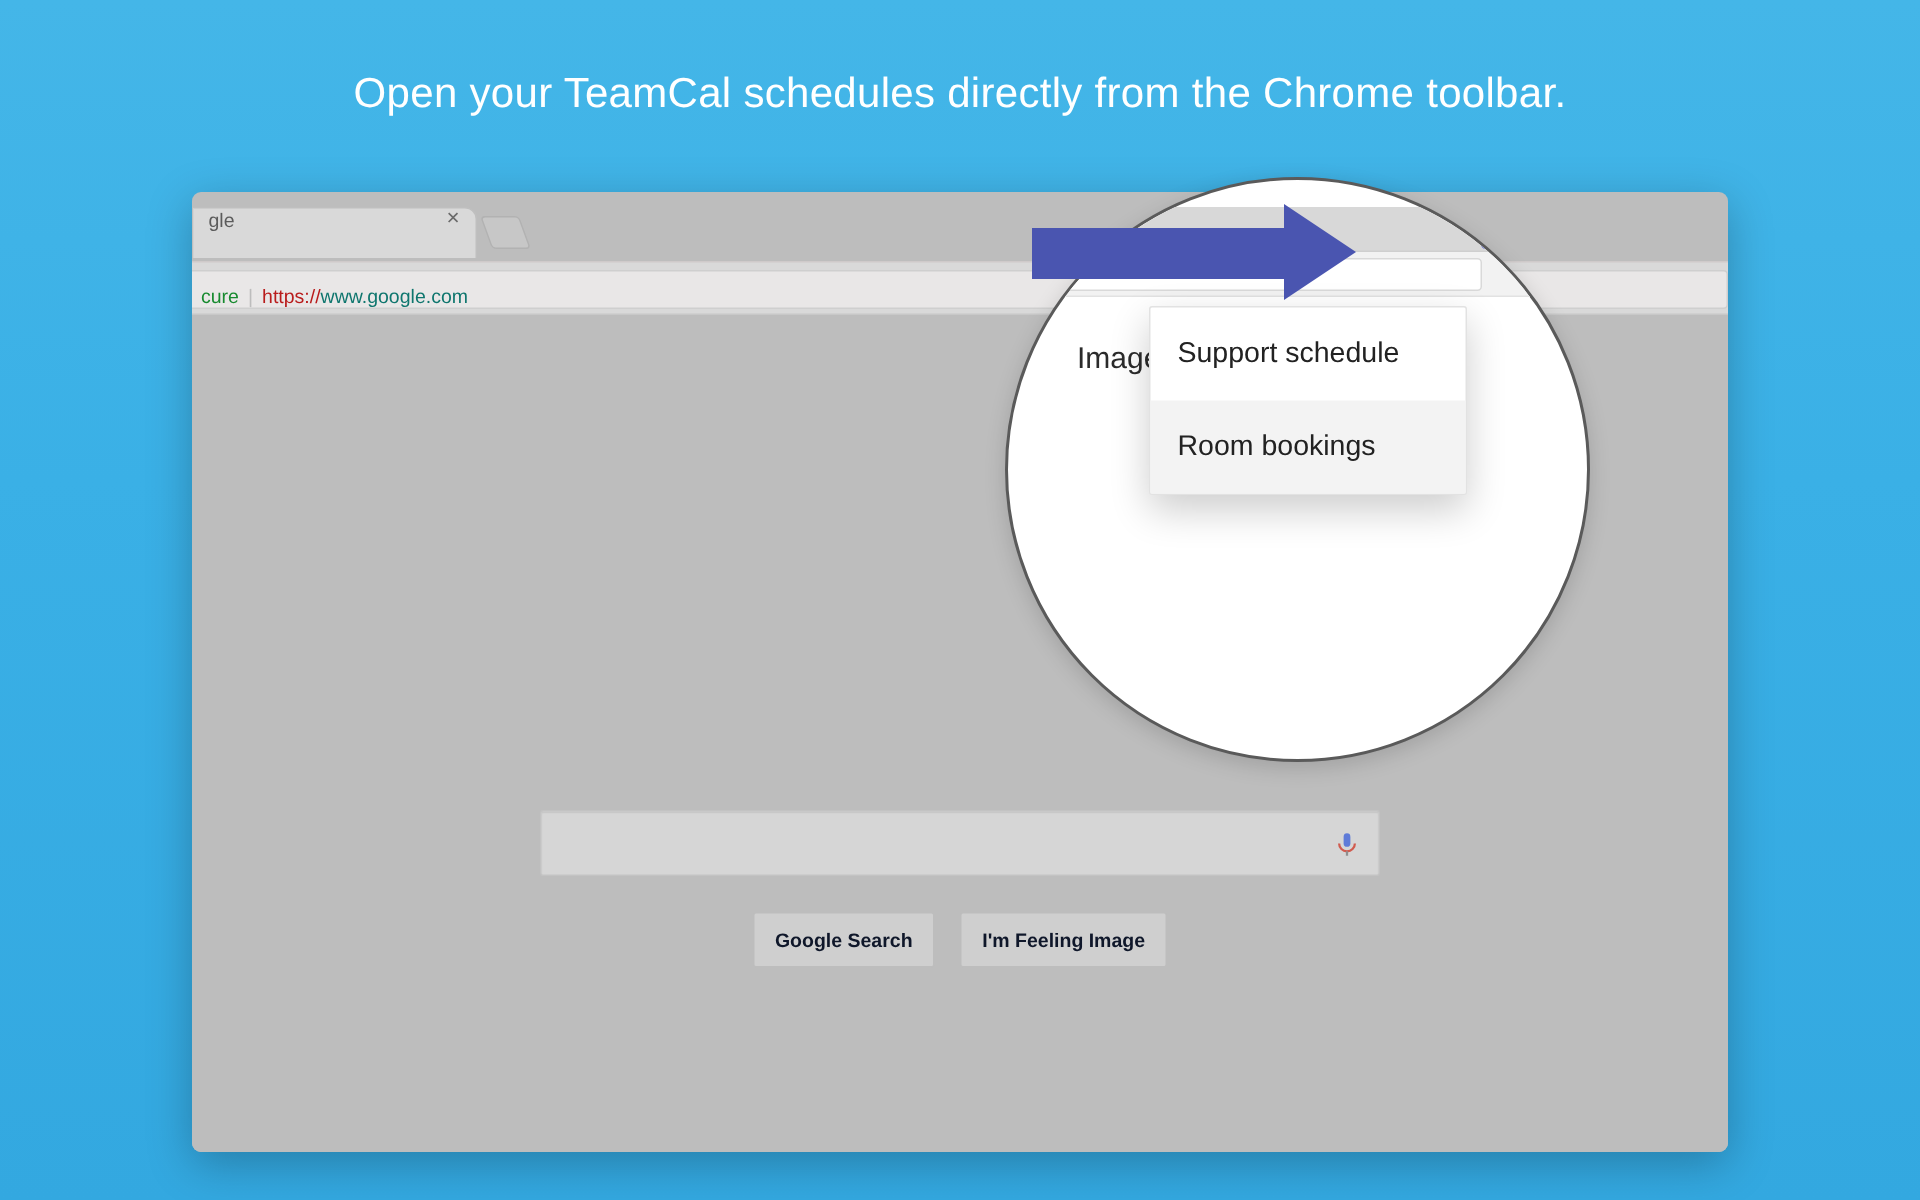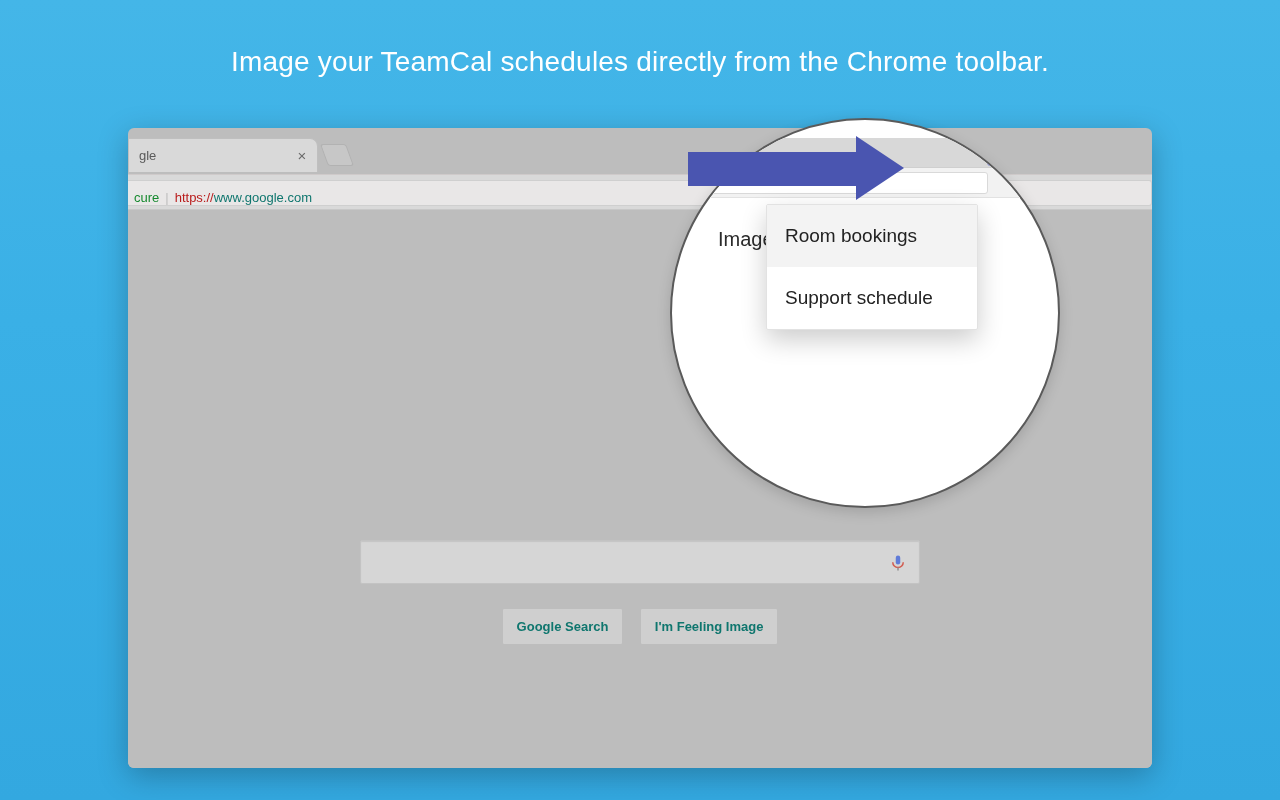--- a/index.html
+++ b/index.html
@@ -20,21 +20,21 @@
     box-shadow: 0 8px 30px rgba(0,0,0,.25);
     overflow: hidden;
   }
   
   .browser { position: absolute; inset: 0; }
   .tabbar { position: absolute; left: 0; right: 0; top: 10px; height: 38px; }
   .tab {
     position: absolute; left: 0; top: 0; width: 190px; height: 34px;
     background: #d9d9d9; border: 1px solid #bfbfbf; border-bottom: none;
     border-top-right-radius: 8px;
-    display: flex; align-items: center; padding: 0 8px 0 10px;
+    display: flex; padding: 0 8px 0 10px;
     color: #5b5b5b; font-size: 13px;
   }
   .tab .title { flex: 1; overflow: hidden; white-space: nowrap; }
   .tab .close { width: 14px; height: 14px; color: #6b6b6b; font-size: 15px; line-height: 14px; text-align: center; }
   .newtab {
     position: absolute; left: 196px; top: 6px; width: 26px; height: 22px;
     background: #c7c7c7; border: 1px solid #b2b2b2; border-radius: 3px;
     transform: skewX(20deg);
   }
   .urlrow {
@@ -53,21 +53,21 @@
   .content { position: absolute; left: 0; right: 0; top: 82px; bottom: 0; background: #bdbdbd; }
   .searchwrap { position: absolute; left: 50%; top: 330px; transform: translateX(-50%); width: 560px; }
   .searchbox {
     width: 560px; height: 44px; background: #d6d6d6; border: 1px solid #c3c3c3; border-radius: 2px;
     box-shadow: 0 1px 1px rgba(0,0,0,.08) inset; position: relative;
   }
   .mic { position: absolute; right: 12px; top: 10px; width: 18px; height: 24px; }
   .btnrow { margin-top: 24px; text-align: center; }
   .gbtn {
     display: inline-block; margin: 0 6px; padding: 10px 14px; background: #cfcfcf;
-    border: 1px solid #bdbdbd; color: #0f766e; font-size: 13px; font-weight: 600; border-radius: 2px;
+    border: 1px solid #bdbdbd; color: #0f172a; font-size: 13px; font-weight: 600; border-radius: 2px;
   }
   
   .circleWrap { position: absolute; left: 670px; top: 118px; width: 390px; height: 390px; }
   .circle {
     position: absolute; inset: 0; border-radius: 50%; background: #ffffff;
     border: 2px solid #5a5a5a; box-shadow: 0 4px 14px rgba(0,0,0,.15);
     overflow: hidden;
   }
   
   .c-tabstrip { position: absolute; left: 0; right: 0; top: 18px; height: 30px; background: #d8d8d8; border-bottom: 1px solid #cfcfcf; }
@@ -102,21 +102,21 @@
   .arrow .shaft { position: absolute; left: 0; top: 14px; width: 170px; height: 34px; background: #4a55b0; }
   .arrow .head {
     position: absolute; left: 168px; top: -2px; width: 0; height: 0;
     border-top: 32px solid transparent; border-bottom: 32px solid transparent; border-left: 48px solid #4a55b0;
   }
 </style>
 </head>
 <body>
 
 <div class="bg">
-  <div class="headline">Image your TeamCal schedules directly from the Chrome toolbar.</div>
+  <div class="headline">Open your TeamCal schedules directly from the Chrome toolbar.</div>
 
   <div class="card">
     <div class="browser">
       <div class="tabbar">
         <div class="tab">
           <span class="title">gle</span>
           <span class="close">×</span>
         </div>
         <div class="newtab"></div>
       </div>
@@ -164,22 +164,22 @@
           <rect x="11" y="15" width="5" height="3" fill="#5865d6"></rect>
         </svg>
       </div>
       <div class="c-kebab">
           <span></span>
           <span></span>
           <span></span>
         </div>
       <div class="c-images">Image</div>
       <div class="c-menu">
+        <div class="item">Support schedule</div>
         <div class="item hover">Room bookings</div>
-        <div class="item">Support schedule</div>
       </div>
     </div>
   </div>
 
   <div class="arrow">
     <div class="shaft"></div>
     <div class="head"></div>
   </div>
 </div>
 

